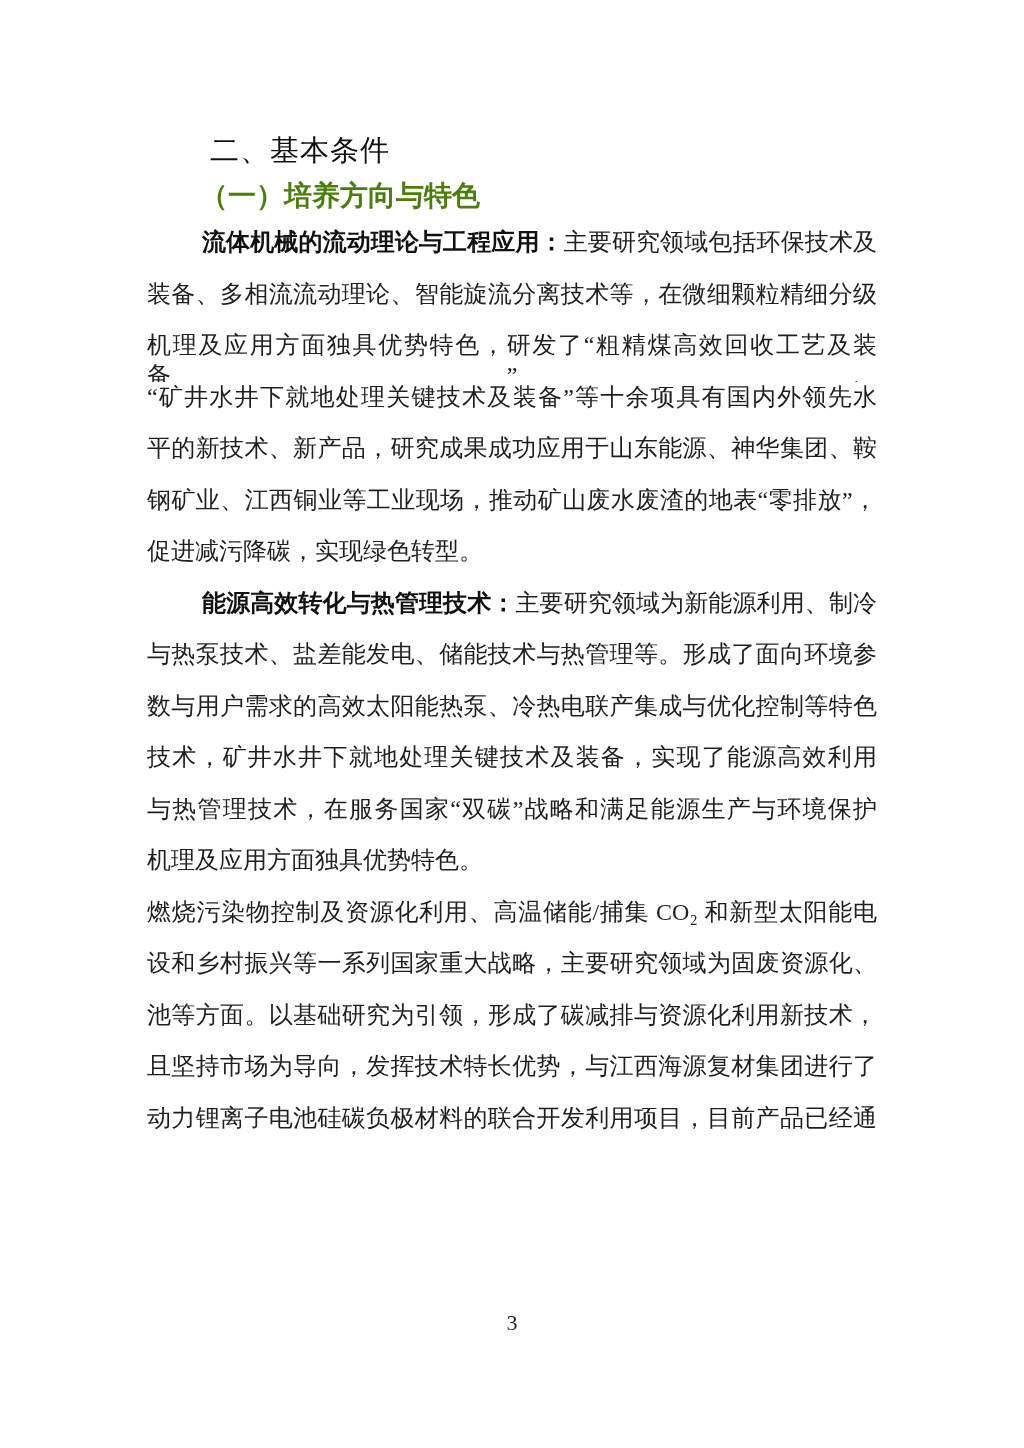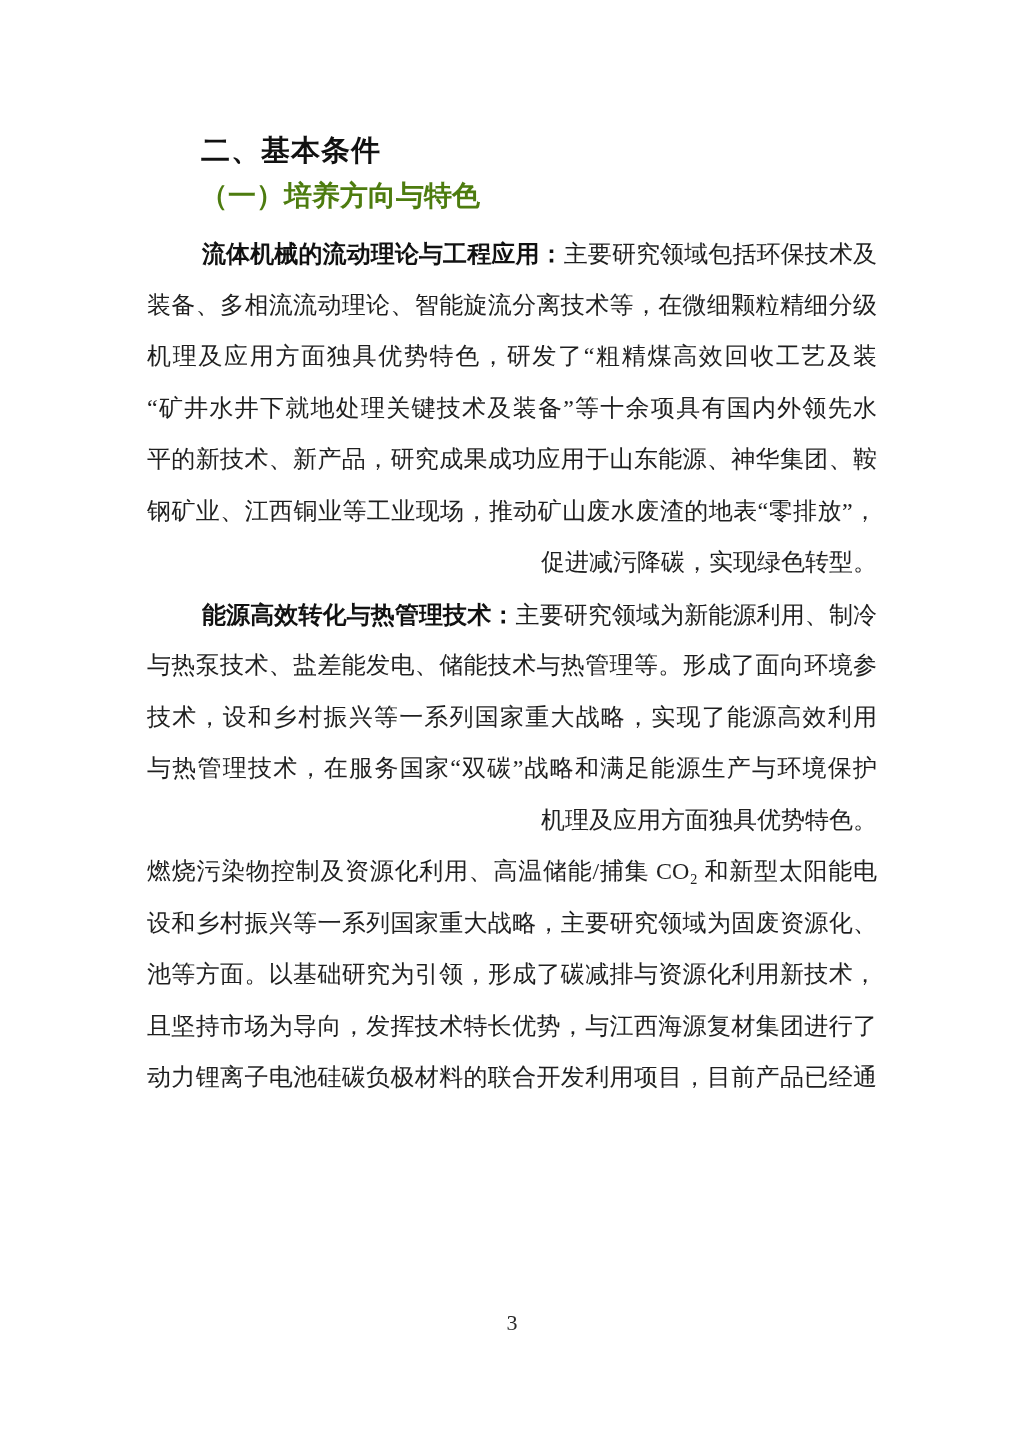--- a/index.html
+++ b/index.html
@@ -11,24 +11,24 @@
     position: relative;
     width: 1024px;
     height: 1448px;
     background: #ffffff;
     font-family: "Liberation Serif", serif;
     color: #1f1f1f;
     overflow: hidden;
   }
   .h1 {
     position: absolute;
-    left: 201px;
+    left: 210px;
     top: 131px;
     font-size: 29px;
-    font-weight: bold;
+    font-weight: normal;
     font-family: "Liberation Sans", sans-serif;
     color: #111111;
     letter-spacing: 1px;
     white-space: nowrap;
   }
   .h2 {
     position: absolute;
     left: 200px;
     top: 177px;
     font-size: 28px;
@@ -38,31 +38,31 @@
     white-space: nowrap;
   }
   .doc-body {
     position: absolute;
     left: 147px;
     top: 227px;
     width: 730px;
   }
   .line {
     height: 51.5px;
-    line-height: 53px;
+    line-height: 30px;
     font-size: 24px;
     text-align: justify;
     text-align-last: justify;
     overflow: hidden;
   }
   .line.indent {
     text-indent: 55px;
   }
   .line.last {
-    text-align: right;
+    text-align: left;
     text-align-last: auto;
   }
   .seg {
     font-weight: normal;
   }
   .seg-b {
     font-weight: bold;
     font-family: "Liberation Sans", sans-serif;
     color: #111111;
   }
@@ -89,21 +89,22 @@
         <div class="line"><span class="seg">装备、多相流流动理论、智能旋流分离技术等，在微细颗粒精细分级</span></div>
         <div class="line"><span class="seg">机理及应用方面独具优势特色，研发了“粗精煤高效回收工艺及装备”、</span></div>
         <div class="line"><span class="seg">“矿井水井下就地处理关键技术及装备”等十余项具有国内外领先水</span></div>
         <div class="line"><span class="seg">平的新技术、新产品，研究成果成功应用于山东能源、神华集团、鞍</span></div>
         <div class="line"><span class="seg">钢矿业、江西铜业等工业现场，推动矿山废水废渣的地表“零排放”，</span></div>
         <div class="line last"><span class="seg">促进减污降碳，实现绿色转型。</span></div>
       </div>
       <div>
         <div class="line indent"><span class="seg seg-b">能源高效转化与热管理技术：</span><span class="seg">主要研究领域为新能源利用、制冷</span></div>
         <div class="line"><span class="seg">与热泵技术、盐差能发电、储能技术与热管理等。形成了面向环境参</span></div>
-        <div class="line"><span class="seg">技术，设和乡村振兴等一系列国家重大战略，实现了能源高效利用</span></div>
+        <div class="line"><span class="seg">数与用户需求的高效太阳能热泵、冷热电联产集成与优化控制等特色</span></div>
+        <div class="line"><span class="seg">技术，矿井水井下就地处理关键技术及装备，实现了能源高效利用</span></div>
         <div class="line"><span class="seg">与热管理技术，在服务国家“双碳”战略和满足能源生产与环境保护</span></div>
         <div class="line last"><span class="seg">机理及应用方面独具优势特色。</span></div>
       </div>
       <div>
         <div class="line"><span class="seg">燃烧污染物控制及资源化利用、高温储能/捕集 CO₂ 和新型太阳能电</span></div>
         <div class="line"><span class="seg">设和乡村振兴等一系列国家重大战略，主要研究领域为固废资源化、</span></div>
         <div class="line"><span class="seg">池等方面。以基础研究为引领，形成了碳减排与资源化利用新技术，</span></div>
         <div class="line"><span class="seg">且坚持市场为导向，发挥技术特长优势，与江西海源复材集团进行了</span></div>
         <div class="line"><span class="seg">动力锂离子电池硅碳负极材料的联合开发利用项目，目前产品已经通</span></div>
       </div>

